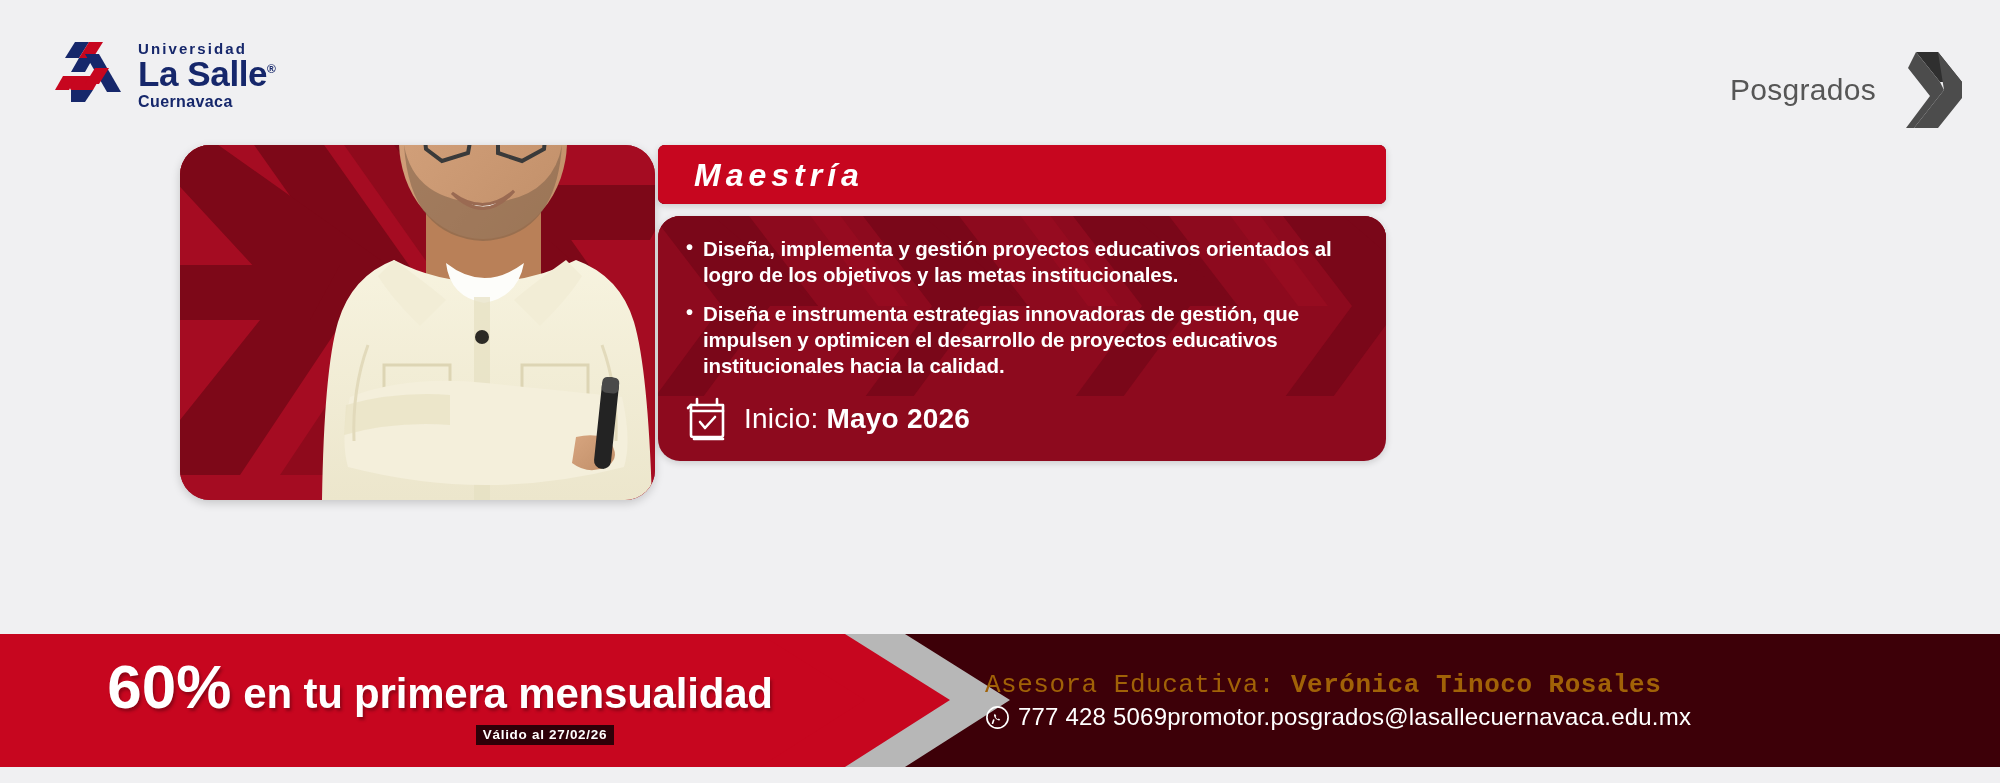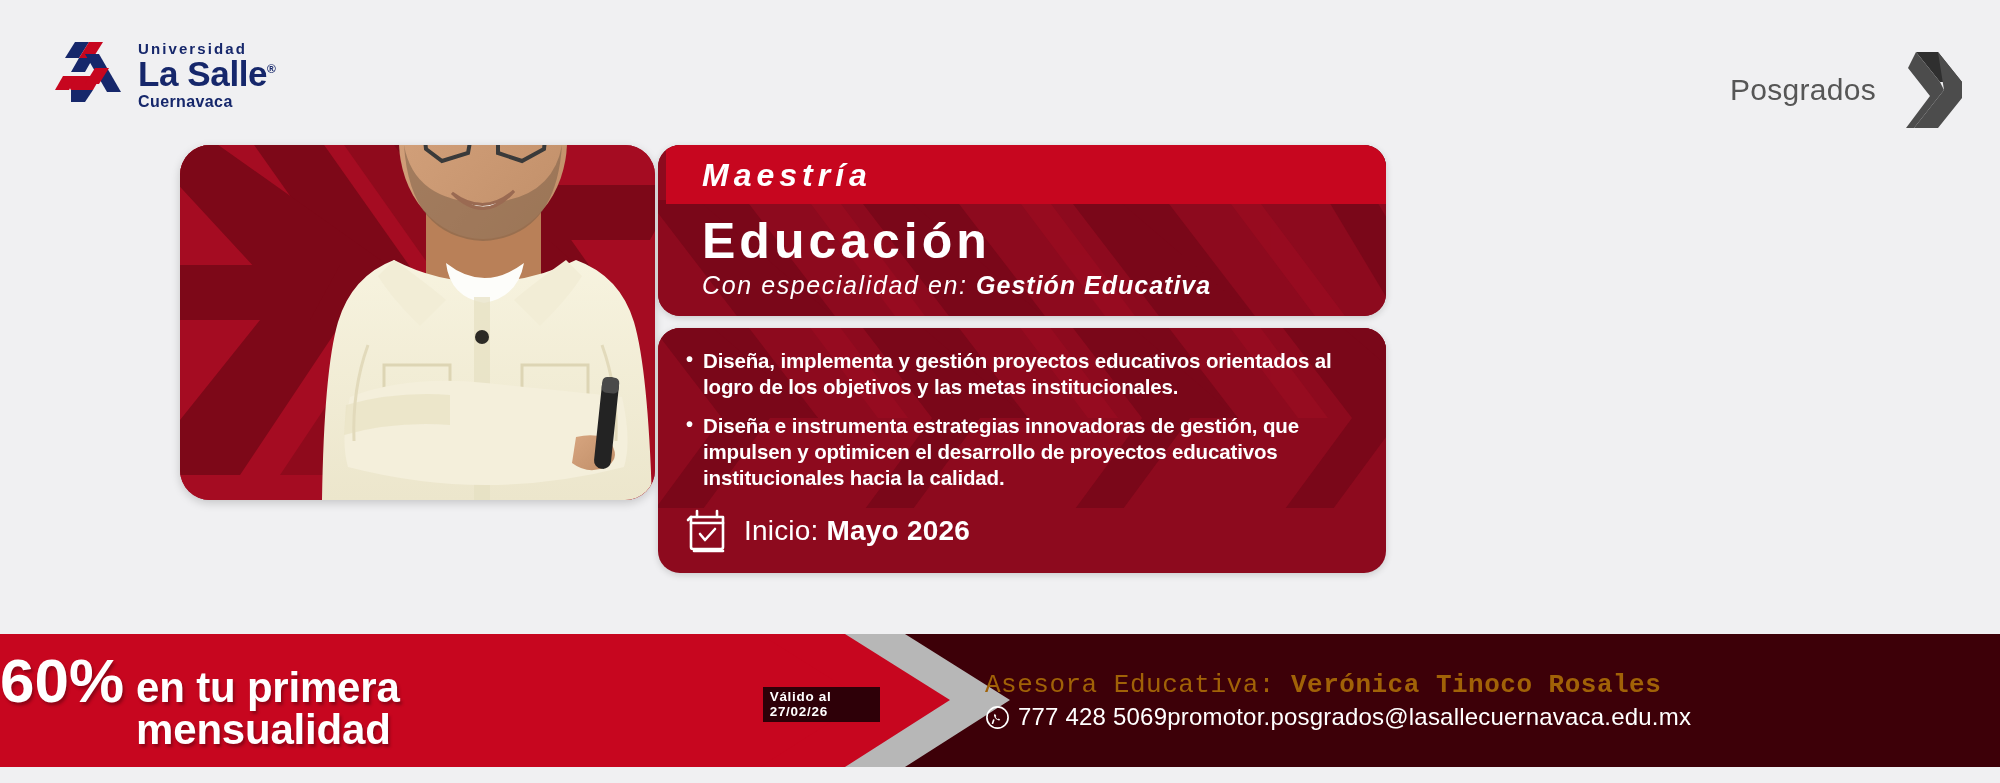--- a/index.html
+++ b/index.html
@@ -53,22 +53,22 @@
   .photo-card .pattern { position:absolute; inset:0; }
   .photo-person {
     position:absolute; left:96px; bottom:0; width:420px; height:455px;
     pointer-events:none;
   }
 
   
   .right-col { position:absolute; left:658px; top:145px; width:728px; }
 
   .title-card {
-    position:relative; border-radius:22px; overflow:hidden;
-    background:#8d0a1e; box-shadow:0 2px 7px rgba(0,0,0,.16);padding-left:8px;
+    position:relative; border-radius:7px; overflow:hidden;
+    background:#8d0a1e; box-shadow:0 2px 7px rgba(0,0,0,.16);
   }
   .title-card .pattern { position:absolute; inset:0; }
   .title-head {
     position:relative; background:#c7061f; padding:14px 0 13px 36px; z-index:2;
   }
   .title-head-text {
     font-family:"Liberation Sans", sans-serif;
     font-style:italic; font-weight:700; color:#ffffff;
     font-size:32px; letter-spacing:5px; line-height:1;
   }
@@ -127,21 +127,21 @@
   .footer-gray {
     position:absolute; left:0; top:0; width:2000px; height:133px; background:#b7b7b7;
     clip-path:polygon(830px 0, 905px 0, 1010px 66px, 905px 133px, 830px 133px, 935px 66px);
   }
   .footer-redtip {
     position:absolute; left:0; top:0; width:2000px; height:133px; background:#c7061f;
     clip-path:polygon(760px 0, 845px 0, 950px 66px, 845px 133px, 760px 133px, 865px 66px);
   }
   .promo-block {
     position:absolute; left:0; top:0; width:880px; height:133px;
-    display:flex; align-items:center; justify-content:center;
+    display:flex; flex-direction:column; align-items:center; justify-content:center;
     z-index:4;
   }
   .promo-line { display:flex; align-items:baseline; gap:12px; }
   .promo-pct {
     font-family:"Liberation Sans", sans-serif;
     font-size:62px; font-weight:700; color:#ffffff; line-height:1;
     text-shadow:2px 3px 3px rgba(0,0,0,.28);
   }
   .promo-rest {
     font-family:"Liberation Sans", sans-serif;
@@ -304,24 +304,20 @@
         </g>
         <g fill="#a00d22" opacity=".55">
           <polygon points="150,55 180,55 270,175 240,175"></polygon>
           <polygon points="360,55 390,55 480,175 450,175"></polygon>
           <polygon points="570,55 600,55 690,175 660,175"></polygon>
         </g>
       </svg>
       <div class="title-head">
         <span class="title-head-text">Maestría</span>
       </div>
-      <div class="title-body">
-        <span class="degree-name">Educación</span>
-        <span class="specialty"><span class="lead">Con especialidad en:</span> <span class="focus">Gestión Educativa</span></span>
-      </div>
     </div>
 
     <div class="bullets-card">
       <svg class="pattern" viewBox="0 0 728 180" preserveAspectRatio="none">
         <rect width="728" height="180" fill="#8d0a1e"></rect>
         <g fill="#7a0719">
           <polygon points="20,-30 68,-30 160,90 112,90"></polygon>
           <polygon points="160,90 112,90 20,215 -28,215 64,90 -28,-30 20,-30"></polygon>
           <polygon points="230,-30 278,-30 370,90 322,90"></polygon>
           <polygon points="370,90 322,90 230,215 182,215 274,90 182,-30 230,-30"></polygon>

